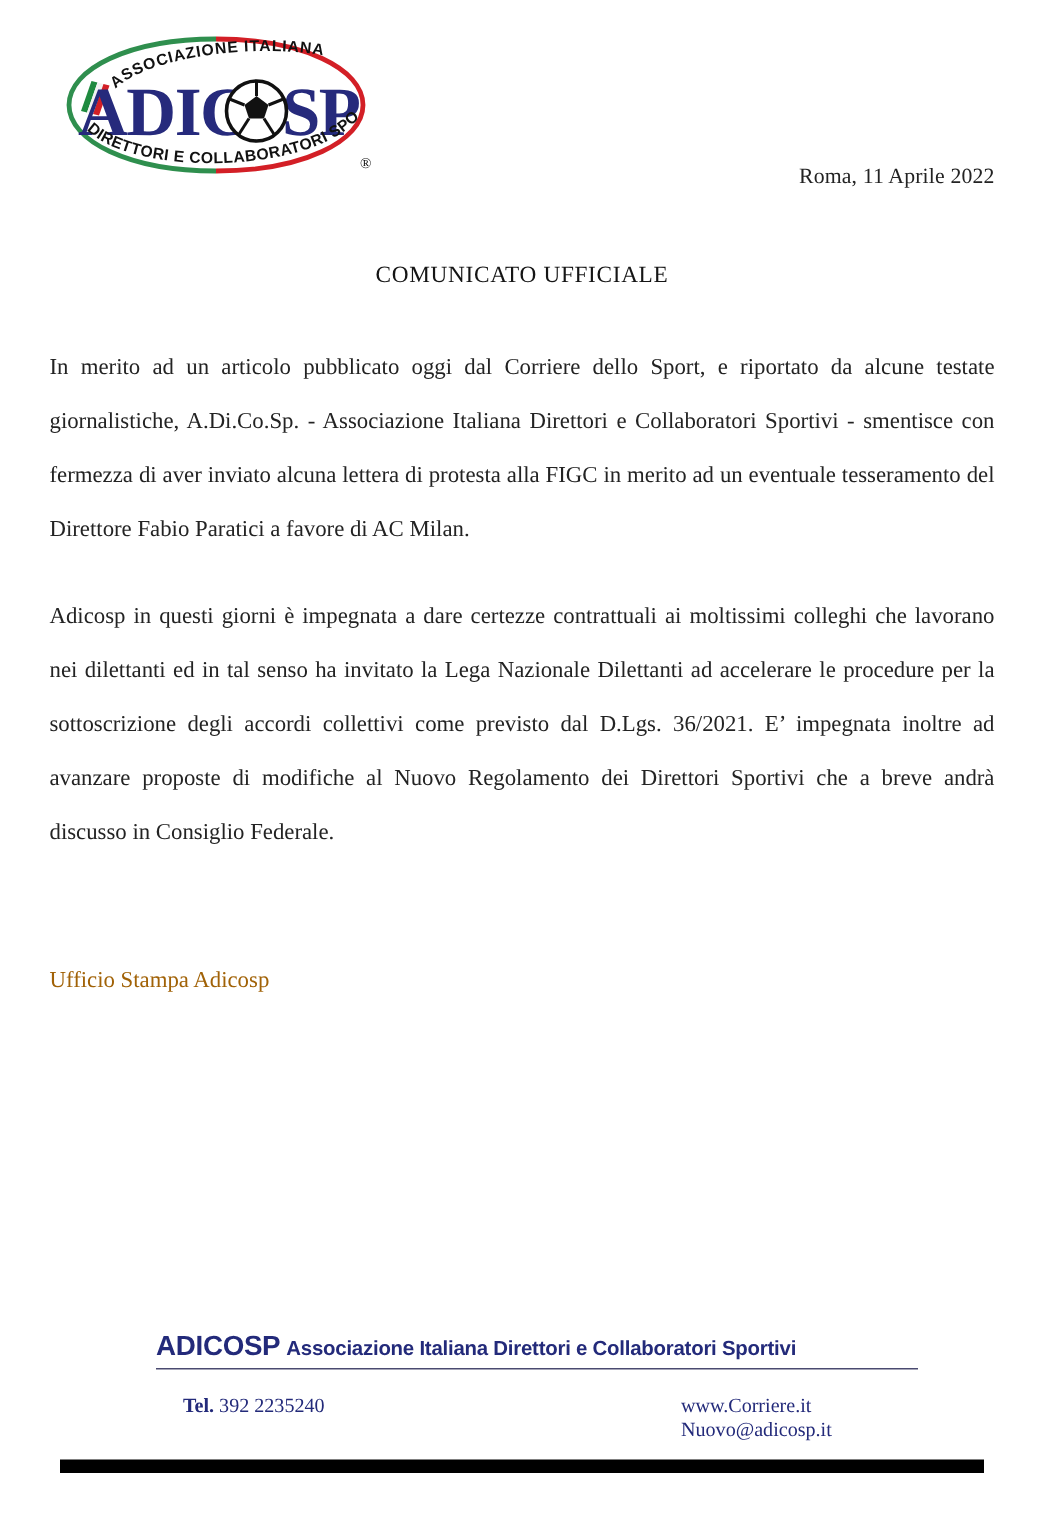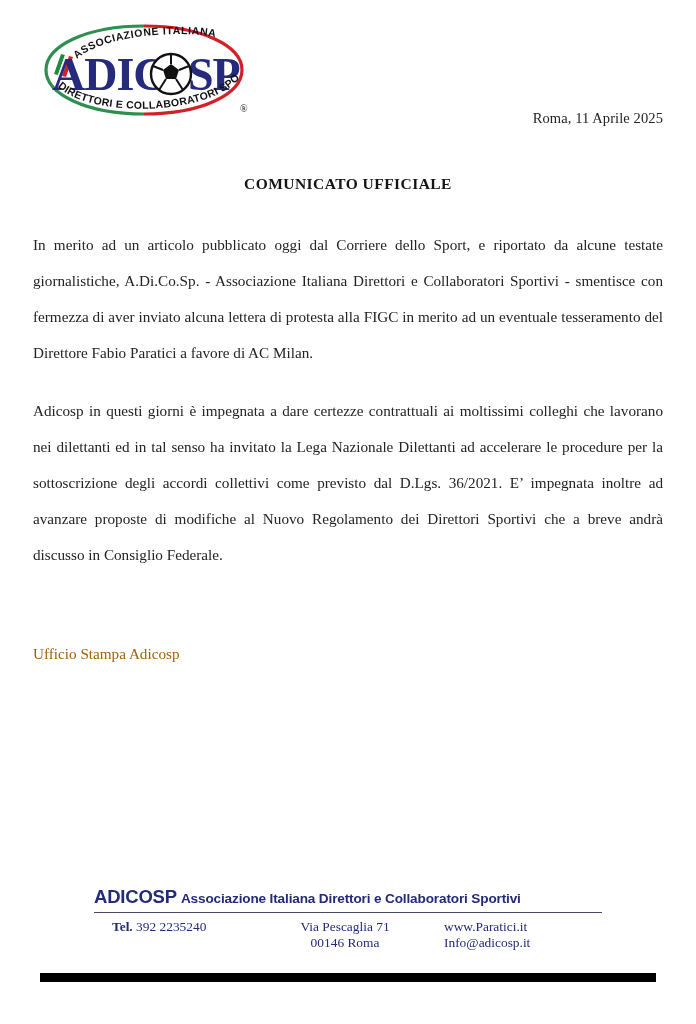--- a/index.html
+++ b/index.html
@@ -38,21 +38,21 @@
     color: #232323;
   }
 
   
   .doc-title {
     position: absolute;
     left: 0;
     top: 175px;
     width: 696px;
     text-align: center;
-    font-weight: bold;
+    font-weight: normal;
     font-size: 15.5px;
     letter-spacing: 0.45px;
     color: #151515;
   }
 
   
   .body-block {
     position: absolute;
     left: 33px;
     top: 227px;
@@ -73,21 +73,21 @@
     left: 33px;
     top: 641px;
     font-size: 15.2px;
     line-height: 26px;
     color: #a16207;
   }
 
   
   .footer {
     position: absolute;
-    left: 0;
+    left: 10px;
     top: 886px;
     width: 600px;
   }
   .footer-head {
     position: relative;
     width: 508px;
     margin-left: 94px;
     white-space: nowrap;
     font-family: "Liberation Sans", "DejaVu Sans", sans-serif;
     color: #232a7a;
@@ -104,21 +104,21 @@
     letter-spacing: -0.15px;
     padding-left: 4px;
   }
   .footer-rule {
     width: 508px;
     margin-left: 94px;
     height: 1px;
     background: #4a4a70;
   }
   .footer-contacts {
-    margin-top: 6px;
+    margin-top: 16px;
     margin-left: 94px;
     width: 508px;
     position: relative;
     height: 42px;
     font-family: "Liberation Serif", "DejaVu Serif", serif;
     color: #232a7a;
     font-size: 13.4px;
     line-height: 16px;
   }
   .fc-col { position: absolute; top: 0; }
@@ -171,21 +171,21 @@
 
     <path id="arcBot" d="M 26 68 C 50 104 176 104 210 66" fill="none"></path>
     <text font-family="Liberation Sans, DejaVu Sans, sans-serif" font-size="10.5" font-weight="bold" fill="#111111" letter-spacing="0.3">
       <textPath href="#arcBot" startOffset="3%">DIRETTORI E COLLABORATORI SPORTIVI</textPath>
     </text>
 
     <text x="212" y="98" font-family="Liberation Serif, DejaVu Serif, serif" font-size="10" fill="#111111">®</text>
   </svg>
 </div>
 
-<div class="date-line">Roma, 11 Aprile 2025</div>
+<div class="date-line">Roma, 11 Aprile 2022</div>
 
 <div class="doc-title">COMUNICATO UFFICIALE</div>
 
 <div class="body-block">
   <p class="para">In merito ad un articolo pubblicato oggi dal Corriere dello Sport, e riportato da alcune testate giornalistiche, A.Di.Co.Sp. - Associazione Italiana Direttori e Collaboratori Sportivi - smentisce con fermezza di aver inviato alcuna lettera di protesta alla FIGC in merito ad un eventuale tesseramento del Direttore Fabio Paratici a favore di AC Milan.</p>
   <p class="para">Adicosp in questi giorni è impegnata a dare certezze contrattuali ai moltissimi colleghi che lavorano nei dilettanti ed in tal senso ha invitato la Lega Nazionale Dilettanti ad accelerare le procedure per la sottoscrizione degli accordi collettivi come previsto dal D.Lgs. 36/2021. E’ impegnata inoltre ad avanzare proposte di modifiche al Nuovo Regolamento dei Direttori Sportivi che a breve andrà discusso in Consiglio Federale.</p>
 </div>
 
 <div class="signoff">Ufficio Stampa Adicosp</div>
 
@@ -193,24 +193,20 @@
   <div class="footer-head">
     <span class="footer-brand">ADICOSP</span><span class="footer-tagline">Associazione Italiana Direttori e Collaboratori Sportivi</span>
   </div>
   <div class="footer-rule"></div>
 
   <div class="footer-contacts">
     <div class="fc-col fc-tel">
       <span class="fc-label">Tel.</span>
       <span>392 2235240</span>
     </div>
-    <div class="fc-col fc-addr">
-      <div>Via Pescaglia  71</div>
-      <div>00146 Roma</div>
-    </div>
     <div class="fc-col fc-web">
-      <div>www.Paratici.it</div>
-      <div>Info@adicosp.it</div>
+      <div>www.Corriere.it</div>
+      <div>Nuovo@adicosp.it</div>
     </div>
   </div>
 </div>
 
 <div class="bottom-bar"></div>
 
 </body></html>

